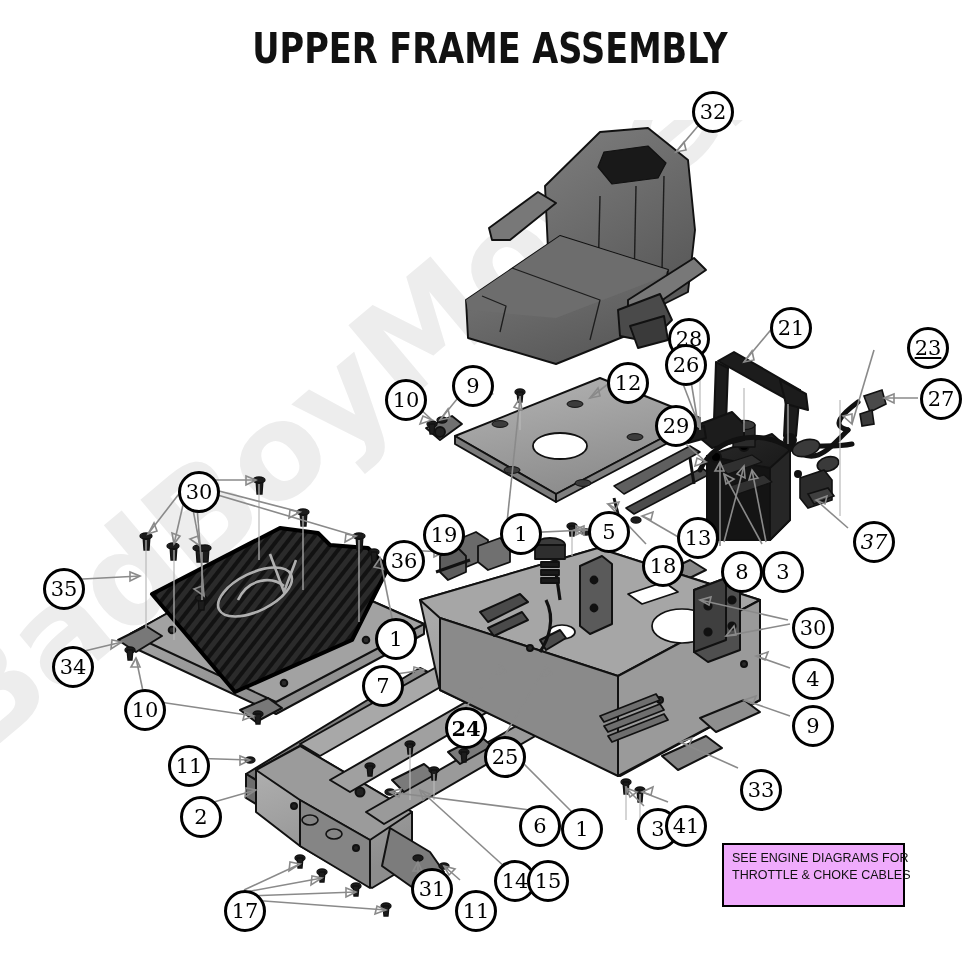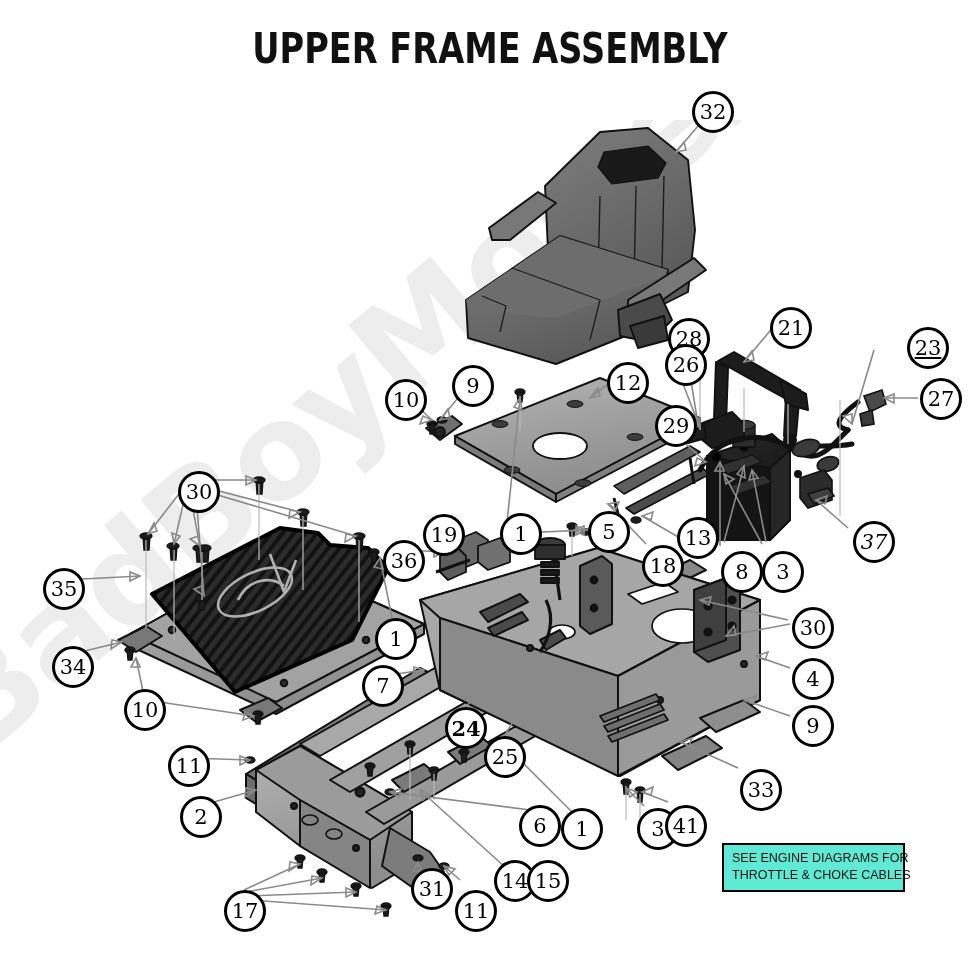--- a/index.html
+++ b/index.html
@@ -27,22 +27,22 @@
   .bub{position:absolute;width:42px;height:42px;border:3px solid #000;
        border-radius:50%;background:#fff;box-sizing:border-box;
        display:flex;align-items:center;justify-content:center;
        font-family:"DejaVu Serif", serif;font-size:21px;color:#000;line-height:1;}
   #leaders{position:absolute;left:0;top:0;width:980px;height:980px;z-index:20;}
   #leaders line,#leaders path{stroke:#8a8a8a;stroke-width:1.6;fill:none;}
   .ahead{fill:#8a8a8a;}
 
   
   #notebox{position:absolute;left:722px;top:843px;width:183px;
-           border:2px solid #000;background:#5eead4;z-index:30;
-           padding:5px 6px 6px 8px;box-sizing:border-box;}
+           border:2px solid #000;background:#f0abfc;z-index:30;
+           padding:5px 6px 21px 8px;box-sizing:border-box;}
   #notebox div{font-family:"Liberation Sans", sans-serif;font-size:12.5px;
                color:#111;line-height:1.35;white-space:nowrap;}
 </style>
 </head>
 <body>
 
 <div id="page">
 
   <svg id="watermark" viewBox="0 0 1040 760">
     <text x="10" y="640" transform="rotate(-40 10 640)">BadBoyMowerParts.com</text>

